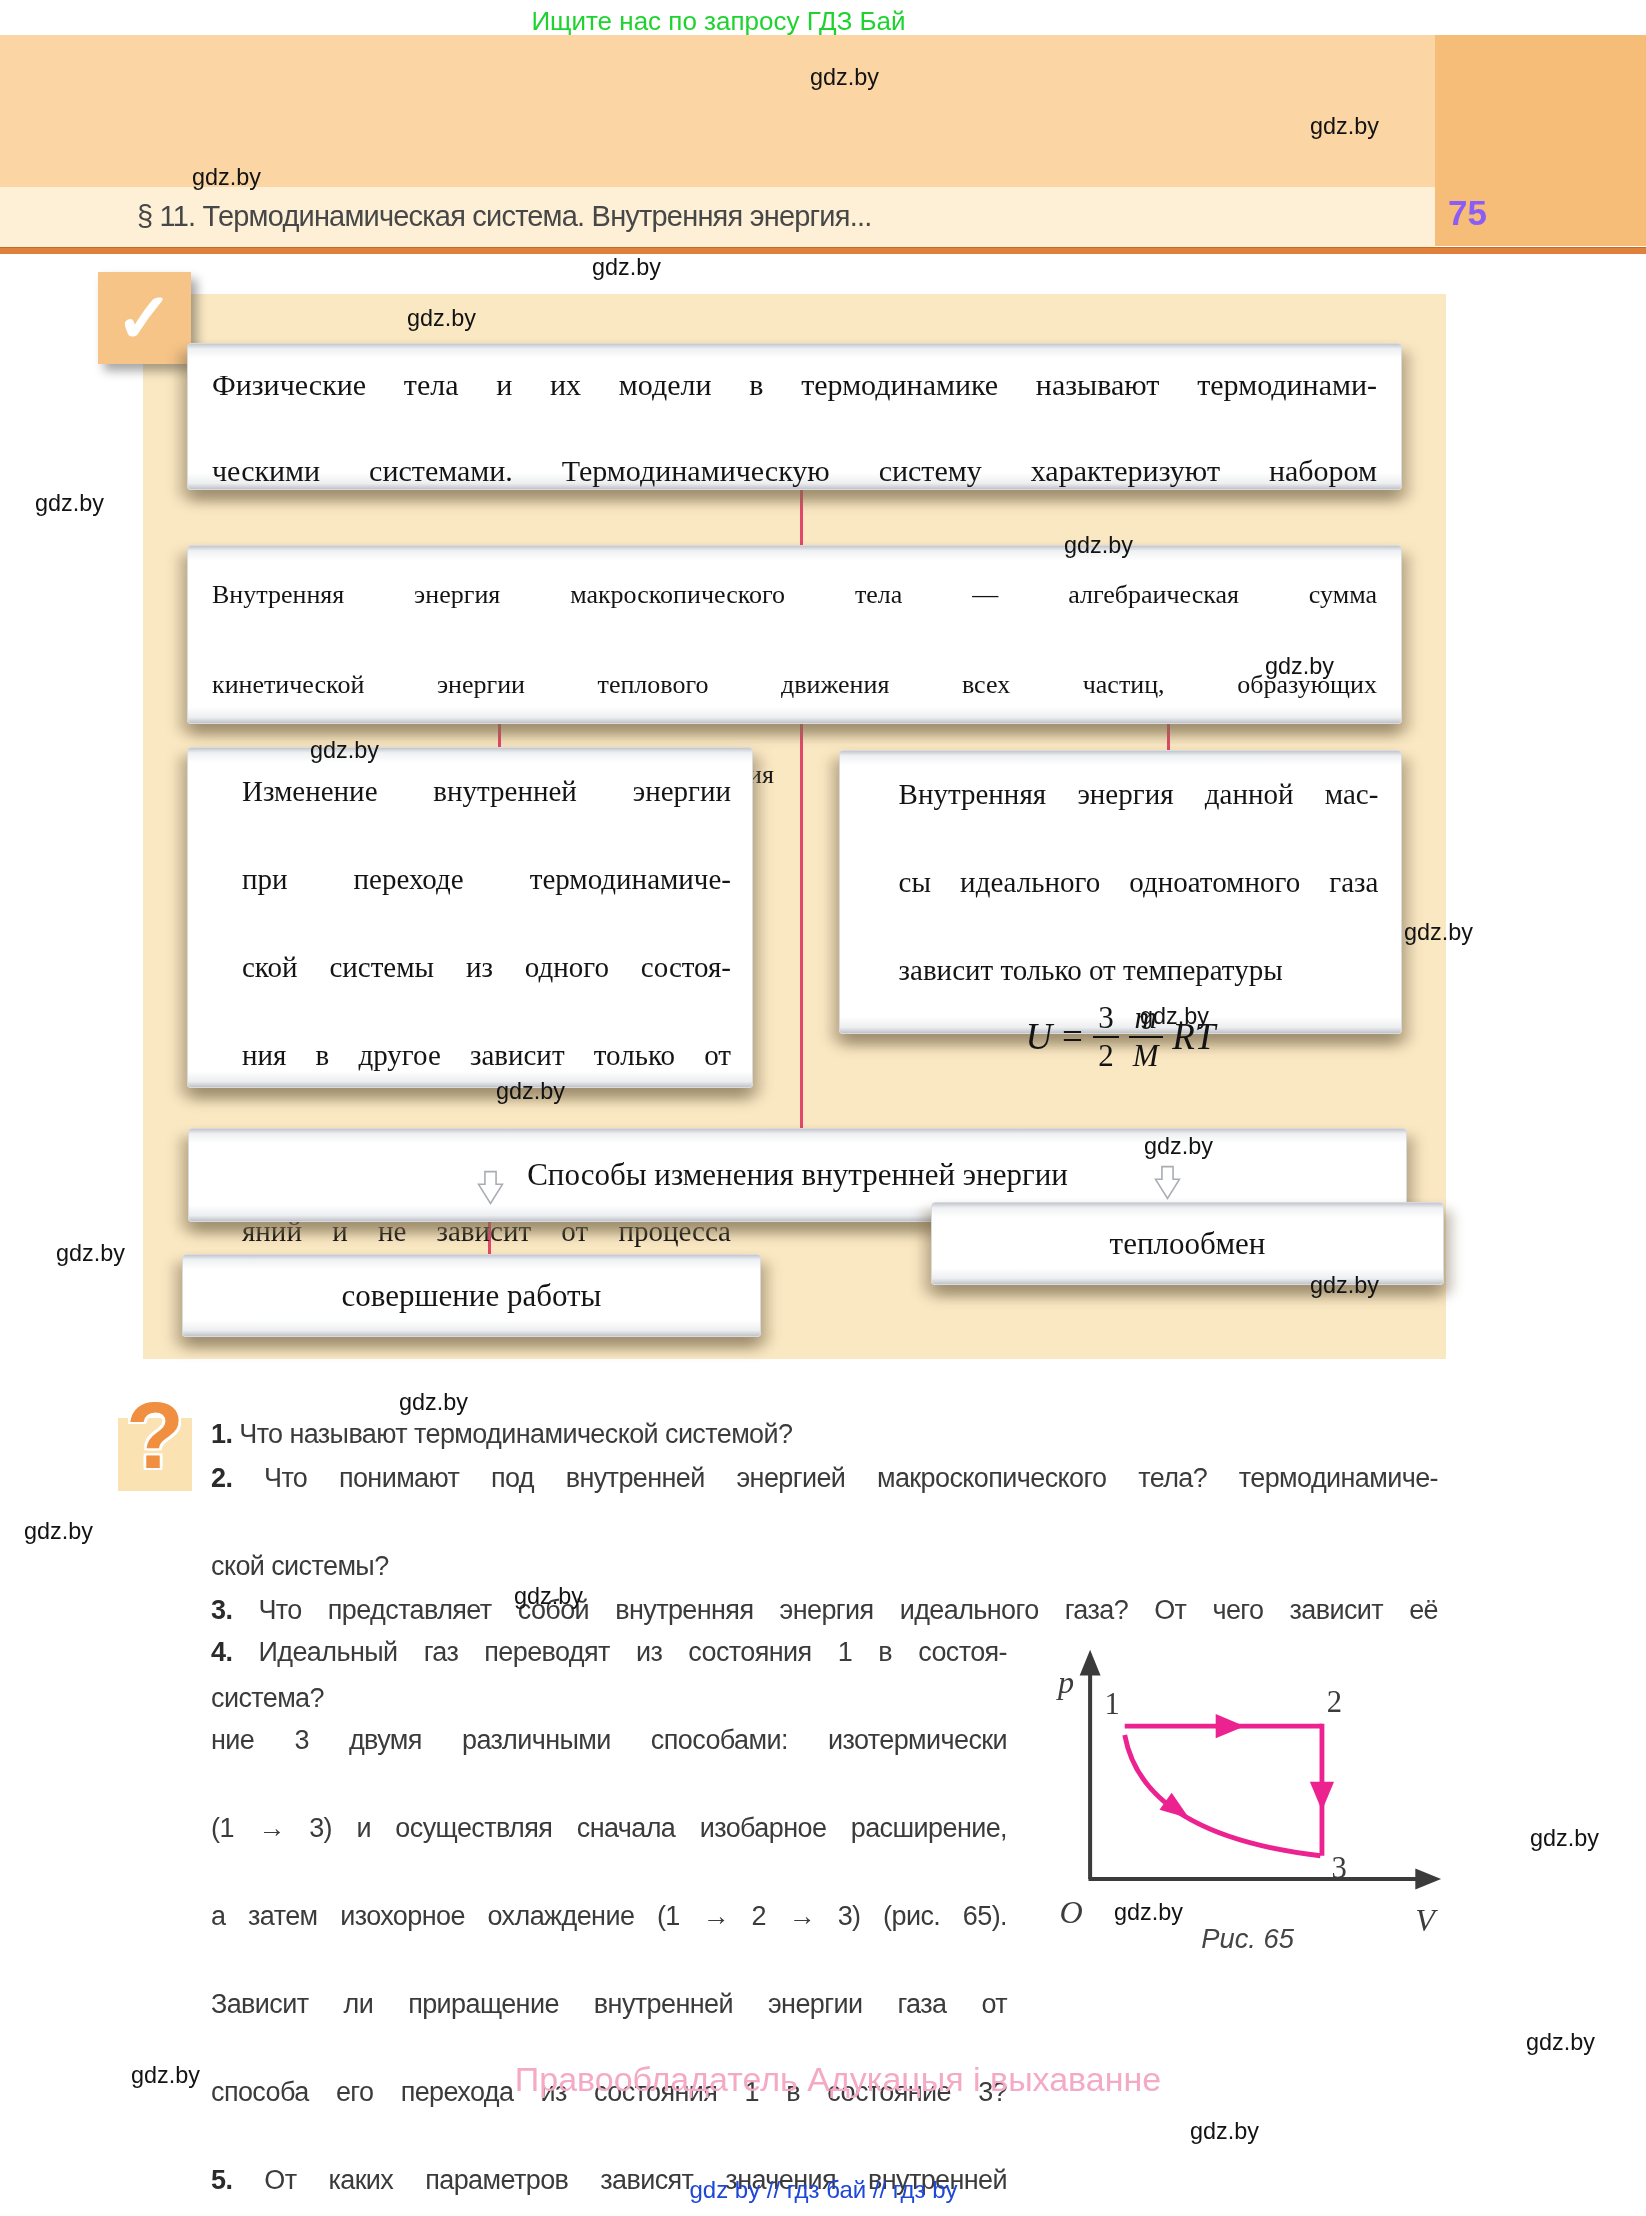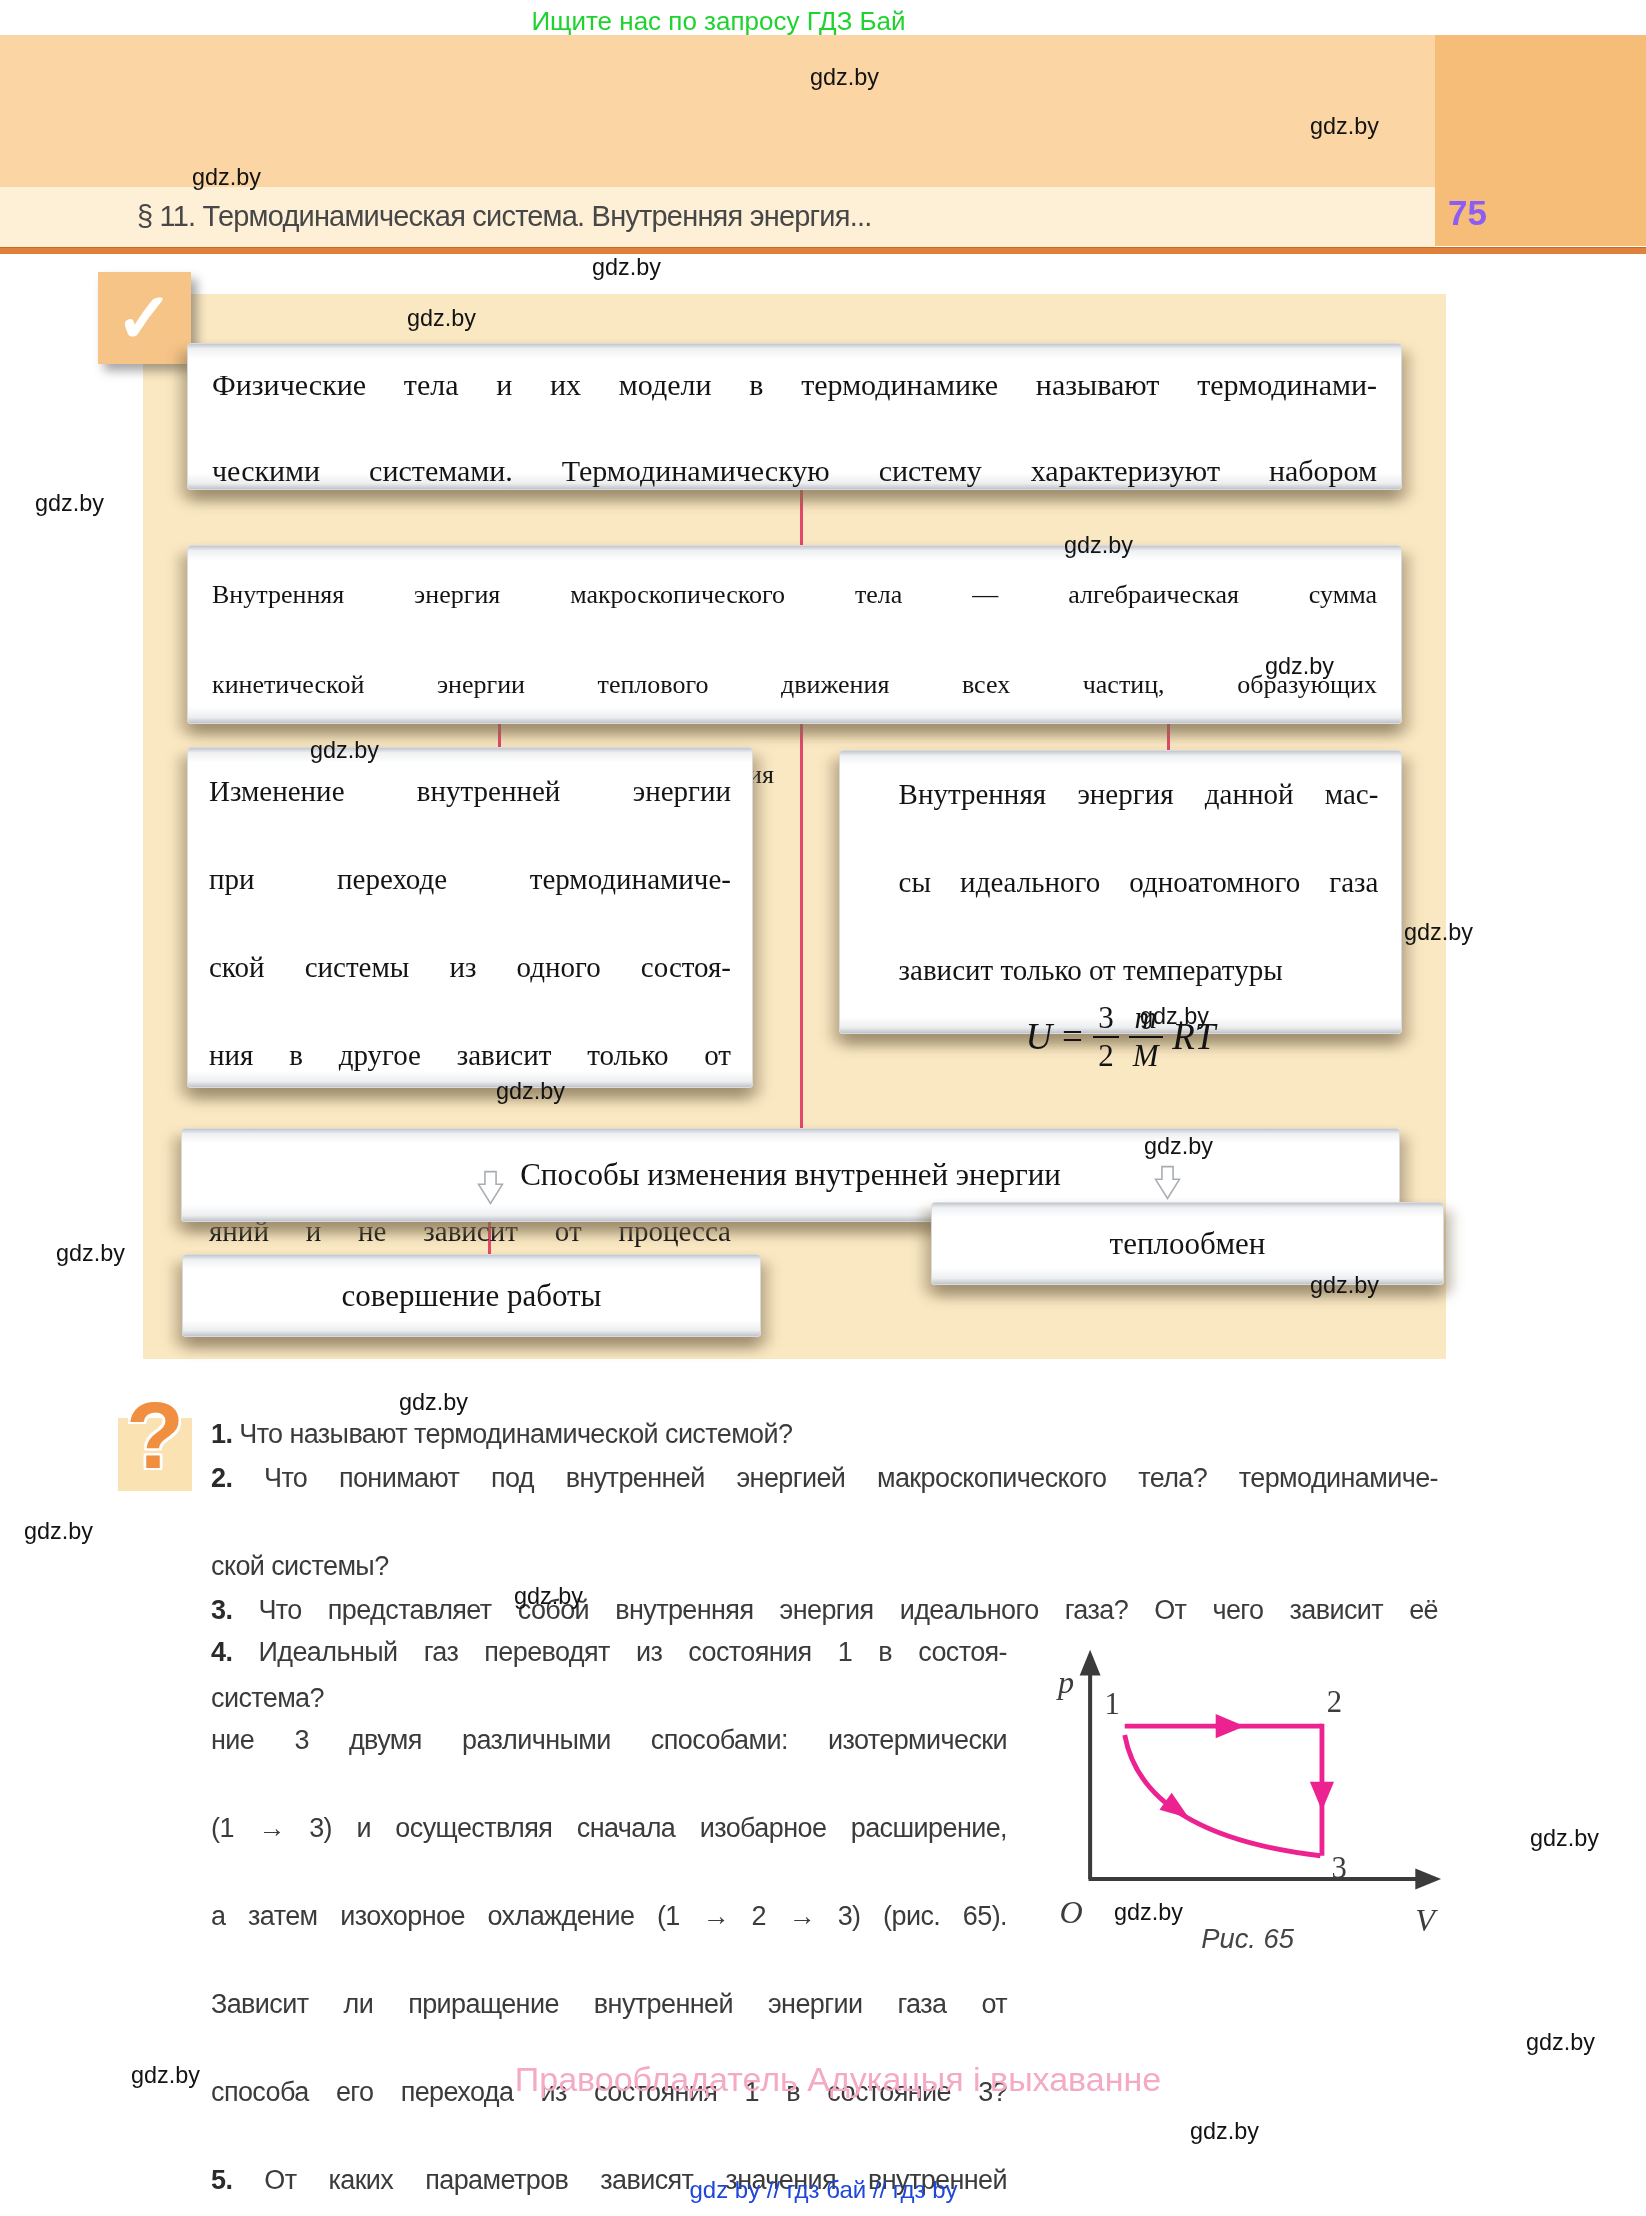--- a/index.html
+++ b/index.html
@@ -35,35 +35,35 @@
         #ffffff calc(100% - 16px),#eceef0 calc(100% - 5.6px),#c0c4ca 100%);
        border-radius:4px;border:0.8px solid #d8dadd;box-sizing:border-box;
        box-shadow:0 11.3px 13px rgba(125,108,80,.45),-9.7px 8px 11.3px rgba(125,108,80,.28),
                   9.7px 8px 11.3px rgba(125,108,80,.28);
        font-family:Liberation Serif, serif;color:#141414;}
   .b1{left:187px;top:343px;width:1215px;height:147px;padding:19.3px 24px 0;font-size:30px;}
   .b1 .tline{line-height:43px;}
   .b2{left:187px;top:545px;width:1215px;height:179px;padding:26px 24px 0;font-size:26px;}
   .b2 .tline{line-height:45px;}
   .b3{left:187px;top:747px;width:566px;height:341px;padding:21px 21px 0;font-size:29px;}
-  .b3 .tline{line-height:44px;}
+  .b3 .tline{line-height:44px;margin-left:33px;}
   .b4{left:839px;top:750px;width:563px;height:284px;padding:21px 22.6px 0;font-size:29px;}
   .b4 .tline{line-height:44px;margin-left:36px;}
   .tline.j{text-align:justify;}
   .tline.j::after{content:"";display:inline-block;width:100%;height:0;}
 
   .formula{display:flex;align-items:center;justify-content:center;gap:9.7px;margin-top:8px;
            font-style:italic;font-size:37px;}
   .frac{display:inline-flex;flex-direction:column;align-items:center;font-size:31px;line-height:1.15;}
   .frac .num{border-bottom:2.4px solid #111;padding:0 5.6px;}
   .frac.up{font-style:normal;}
   .feq{font-style:normal;}
 
   .center-box{display:flex;align-items:center;justify-content:center;font-size:31px;}
-  .bm{left:181px;top:1128px;width:1219px;height:94px;}
+  .bm{left:188px;top:1128px;width:1219px;height:94px;}
   .bw{left:182px;top:1254px;width:579px;height:83px;}
   .bh{left:931px;top:1202px;width:513px;height:83px;}
 
   .flow-arrow{position:absolute;z-index:3;}
 
   .q-square{left:118px;top:1418px;width:74px;height:73px;background:var(--q-square);z-index:1;}
   .q-mark{left:126px;top:1388px;z-index:2;font-size:95px;font-weight:bold;color:var(--icon-orange);
           line-height:1;text-shadow:2.4px 0 0 #fff,-2.4px 0 0 #fff,0 2.4px 0 #fff,0 -2.4px 0 #fff,
           2.4px 2.4px 0 #fff,-2.4px -2.4px 0 #fff,2.4px -2.4px 0 #fff,-2.4px 2.4px 0 #fff;}
 

